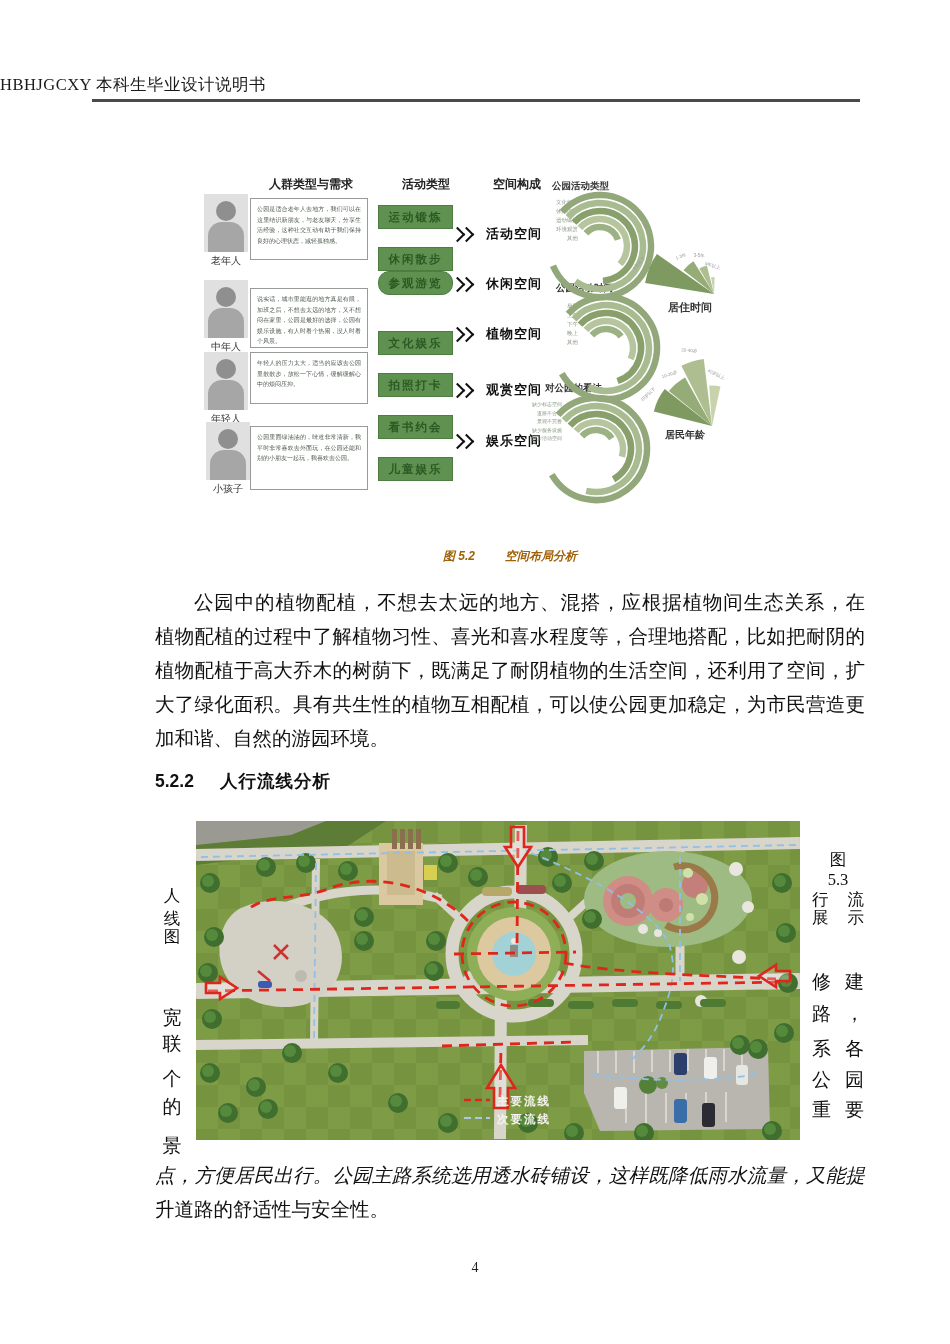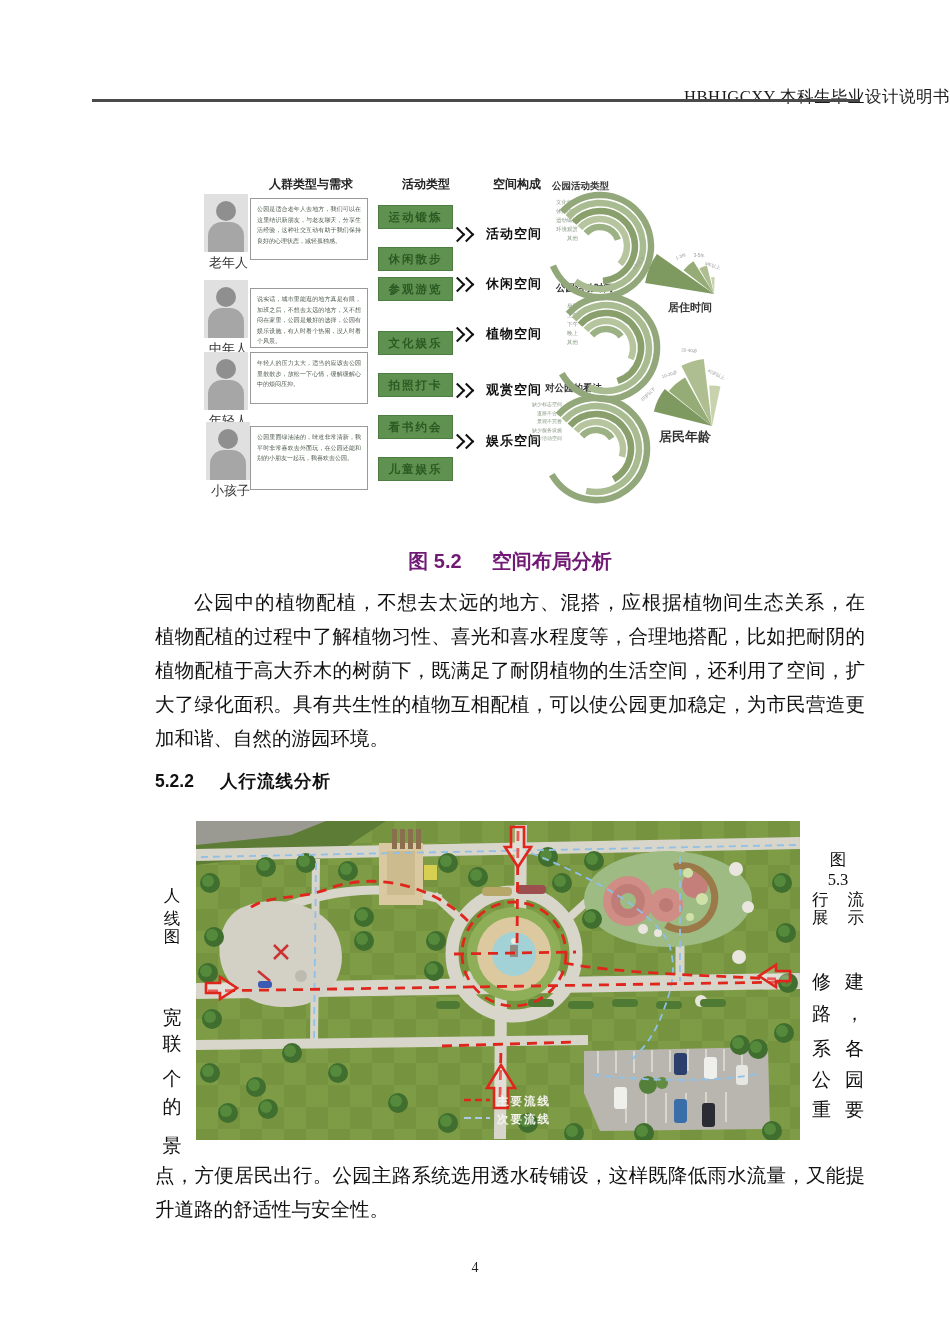--- a/index.html
+++ b/index.html
@@ -1,44 +1,44 @@
 <!DOCTYPE html>
 <html><head>
 <meta charset="utf-8">
 <style>
   html,body{margin:0;padding:0;background:#888;}
   .page{position:relative;width:950px;height:1344px;background:#fff;margin:0 auto;overflow:hidden;
         font-family:"Liberation Serif","DejaVu Serif",serif;color:#1a1a1a;}
   .abs{position:absolute;}
   
-  .hdr-title{top:74px;left:0;width:950px;text-align:right;font-size:16.5px;letter-spacing:.5px;margin-top:12px;}
+  .hdr-title{top:74px;left:0;width:950px;text-align:left;font-size:16.5px;letter-spacing:.5px;}
   .hdr-rule{top:99px;left:92px;width:768px;height:3px;background:#4a4a4a;}
   
   #fig52{left:196px;top:176px;width:548px;height:345px;}
   .colhead{position:absolute;font-family:"Liberation Sans","DejaVu Sans",sans-serif;font-weight:bold;font-size:12px;color:#222;}
   .photo{position:absolute;width:44px;height:58px;background:#e0e0e0;overflow:hidden;}
   .photo .head{position:absolute;left:12px;top:7px;width:20px;height:20px;border-radius:50%;background:#8f8f8f;}
   .photo .torso{position:absolute;left:4px;top:28px;width:36px;height:34px;border-radius:14px 14px 0 0;background:#a6a6a6;}
-  .plabel{position:absolute;width:44px;text-align:right;font-size:13px;color:#333;}
+  .plabel{position:absolute;width:44px;text-align:center;font-size:10px;color:#333;}
   .descbox{position:absolute;width:118px;border:1px solid #9a9a9a;background:#fff;padding:5px 6px;box-sizing:border-box;
            font-size:6px;line-height:10.5px;color:#4c584c;text-align:justify;}
   .actbtn{position:absolute;left:182px;width:75px;height:24px;background:#5f9150;border:1px solid #4e7d41;box-sizing:border-box;
           color:#2a5a22;font-family:"Liberation Sans","DejaVu Sans",sans-serif;font-weight:bold;font-size:11.5px;
           display:flex;align-items:center;justify-content:center;letter-spacing:2px;}
   .sprow{position:absolute;left:256px;display:flex;align-items:center;height:20px;}
   .chev{display:inline-block;width:9px;height:9px;border-top:2.6px solid #111;border-right:2.6px solid #111;
         transform:rotate(45deg);margin-right:-4px;}
   .chev+.chev{margin-left:2px;}
   .splabel{margin-left:18px;font-family:"Liberation Sans","DejaVu Sans",sans-serif;font-weight:bold;font-size:13px;color:#111;letter-spacing:1px;}
   .ctitle{position:absolute;font-family:"Liberation Sans","DejaVu Sans",sans-serif;font-weight:bold;color:#333;}
   .lblstack{position:absolute;font-family:"Liberation Sans","DejaVu Sans",sans-serif;color:#8a9a85;text-align:right;}
   .lblstack span{display:block;}
   
   .cap52{top:548px;left:155px;width:710px;text-align:center;font-family:"Liberation Sans","DejaVu Sans",sans-serif;
-         font-weight:bold;font-size:20px;color:#701a75;}
+         font-weight:bold;font-size:12px;color:#a16207;font-style:italic;}
   .cap52 .n{margin-right:30px;}
   .pline{position:absolute;left:155px;width:710px;font-size:19.5px;line-height:26px;color:#111;}
   .j{text-align:justify;text-align-last:justify;}
   .ind{text-indent:39px;}
   .sechead{top:769px;left:155px;font-family:"Liberation Sans","DejaVu Sans",sans-serif;font-weight:bold;font-size:17.5px;color:#111;}
   .sechead .t{margin-left:26px;letter-spacing:1px;}
   
   .wl,.wr{position:absolute;font-size:19px;color:#111;}
   .wl{left:157px;width:30px;text-align:center;}
   .wr{left:812px;width:52px;}
@@ -84,21 +84,21 @@
 
     <div class="photo" style="left:10px;top:246px;">
         <div class="head"></div>
         <div class="torso"></div>
       </div>
     <div class="plabel" style="left:10px;top:306px;">小孩子</div>
     <div class="descbox" style="left:54px;top:250px;height:64px;">公园里面绿油油的，味道非常清新，我平时非常喜欢去外面玩，在公园还能和别的小朋友一起玩，我喜欢去公园。</div>
 
     <div class="actbtn" style="top:29px;">运动锻炼</div>
     <div class="actbtn" style="top:71px;">休闲散步</div>
-    <div class="actbtn" style="top:101px;">参观游览</div>
+    <div class="actbtn" style="top:95px;border-radius:11px;">参观游览</div>
     <div class="actbtn" style="top:155px;">文化娱乐</div>
     <div class="actbtn" style="top:197px;">拍照打卡</div>
     <div class="actbtn" style="top:239px;">看书约会</div>
     <div class="actbtn" style="top:281px;">儿童娱乐</div>
 
     <div class="sprow" style="top:48px;">
         <span class="chev"></span>
         <span class="chev"></span>
         <span class="splabel">活动空间</span>
       </div>
@@ -141,21 +141,21 @@
         <span>其他</span>
     </div>
     <div class="ctitle" style="left:349px;top:206px;font-size:9.5px;">对公园的看法</div>
     <div class="lblstack" style="left:334px;top:224px;width:32px;font-size:5px;line-height:8.5px;">
       <span>缺少标志空间</span>
         <span>道路不合理</span>
         <span>景观不完善</span>
         <span>缺少服务设施</span>
         <span>缺少活动空间</span>
     </div>
-    <div class="ctitle" style="left:460px;top:252px;width:58px;text-align:center;font-size:13px;">居民年龄</div>
+    <div class="ctitle" style="left:460px;top:252px;width:58px;text-align:center;font-size:10px;">居民年龄</div>
 
     <svg id="charts-svg" class="abs" style="left:340px;top:0;" width="210" height="345" viewBox="0 0 210 345">
         <path d="M26.099613900652905,35.874339075698224 A51,51 0 1 1 16.98497926898648,89.76329490905727" fill="none" stroke="#92a87a" stroke-width="6.5"></path>
         <path d="M32.04477250447206,41.22738392656909 A43,43 0 1 1 39.459316589569426,105.30941599274927" fill="none" stroke="#a9bb90" stroke-width="6.5"></path>
         <path d="M37.98993110829121,46.58042877743996 A35,35 0 1 1 66.92872451663104,104.87725007373265" fill="none" stroke="#89a06c" stroke-width="6.5"></path>
         <path d="M43.93508971211036,51.93347362831082 A27,27 0 0 1 84.06491028788965,88.06652637168918" fill="none" stroke="#b6c59e" stroke-width="6.5"></path>
         <path d="M49.880248315929514,57.286518479181694 A19,19 0 0 1 81.94315103451214,63.75153371196692" fill="none" stroke="#9cb184" stroke-width="6.5"></path>
         <path d="M32.099613900652905,137.87433907569823 A51,51 0 1 1 25.832704406993628,197.5" fill="none" stroke="#92a87a" stroke-width="6.5"></path>
         <path d="M38.04477250447206,143.22738392656908 A43,43 0 1 1 52.5103243477406,211.28245467863184" fill="none" stroke="#a9bb90" stroke-width="6.5"></path>
         <path d="M43.98993110829121,148.58042877743995 A35,35 0 1 1 81.5103326358504,205.05317295831185" fill="none" stroke="#89a06c" stroke-width="6.5"></path>
@@ -418,17 +418,17 @@
     </g>
 
     <g>
       <path d="M268,279 L294,279" stroke="#e0261c" stroke-width="2.6" stroke-dasharray="7 4"></path>
       <path d="M268,297 L294,297" stroke="#a8c8e4" stroke-width="2.2" stroke-dasharray="7 4"></path>
       <text x="301" y="284" font-size="11.5" font-weight="bold" fill="#f4f3ee" letter-spacing="2">主要流线</text>
       <text x="301" y="302" font-size="11.5" font-weight="bold" fill="#f4f3ee" letter-spacing="2">次要流线</text>
     </g>
   </svg>
 
-  <div class="abs pline j" style="top:1163px;">点，方便居民出行。公园主路系统选用透水砖铺设，这样既降低雨水流量，又能提</div>
+  <div class="abs pline j" style="top:1163px;font-style:italic;">点，方便居民出行。公园主路系统选用透水砖铺设，这样既降低雨水流量，又能提</div>
   <div class="abs pline" style="top:1197px;">升道路的舒适性与安全性。</div>
 
   <div class="abs pgnum">4</div>
 </div>
 
 </body></html>

